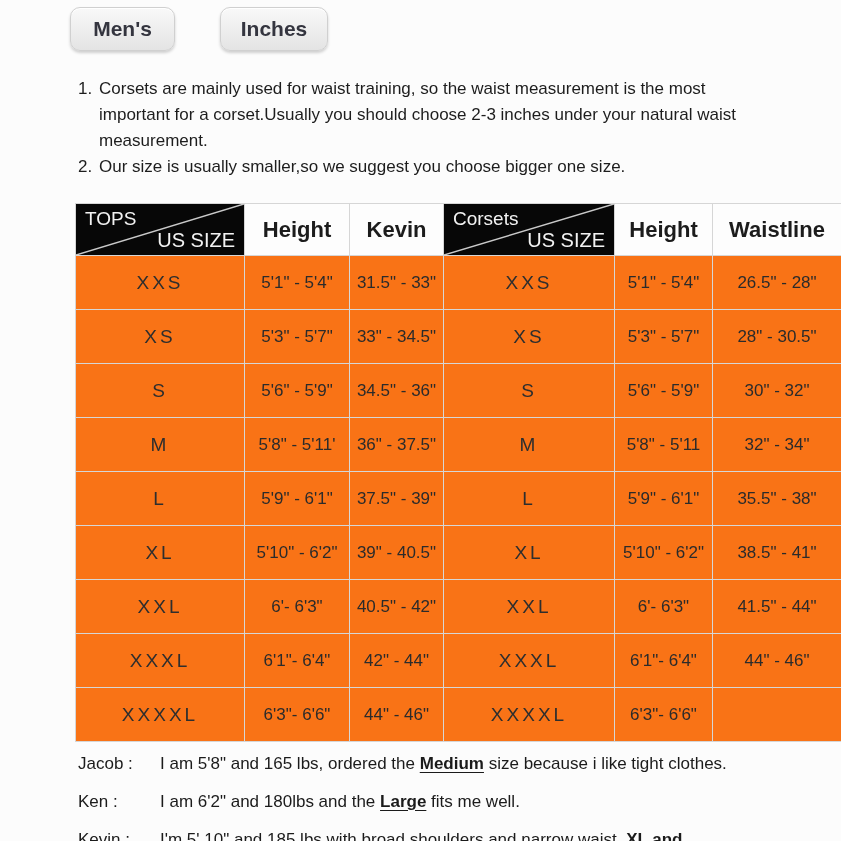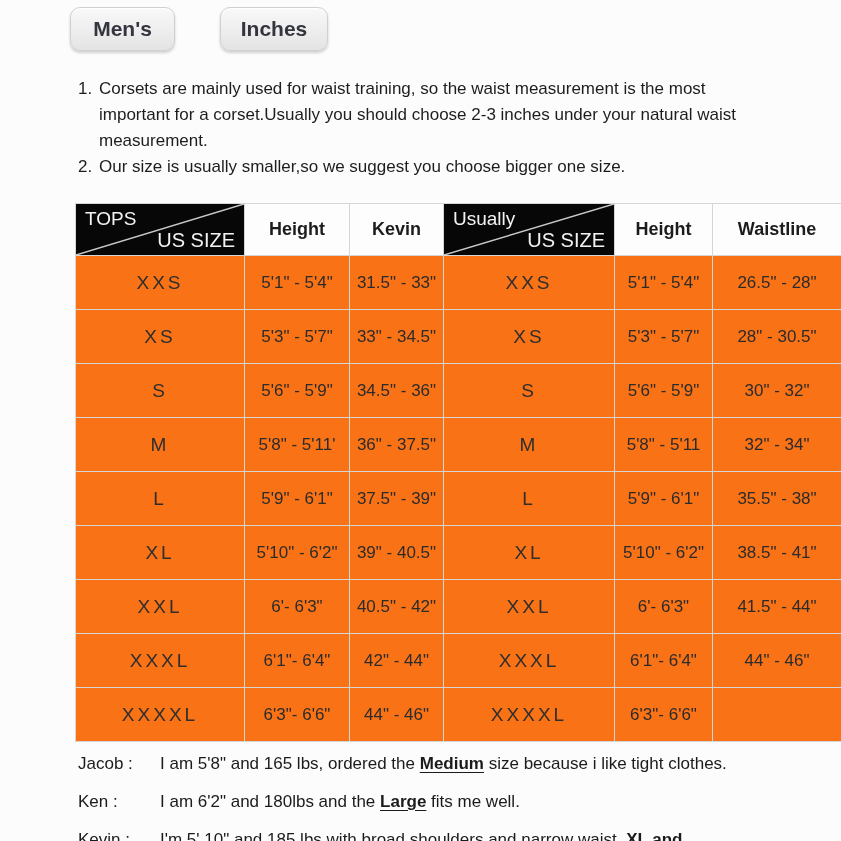--- a/index.html
+++ b/index.html
@@ -32,21 +32,21 @@
     border-top:1px solid #d6d6d6; border-left:1px solid #d6d6d6; }
   .tr { display:grid; grid-template-columns:169px 105px 94px 171px 98px 129px; }
   .tr.header-row { height:52px; }
   .tr.body-row { height:54px; }
   .td {
     box-sizing:border-box; background:#f97316;
     border-right:1px solid #d6d6d6; border-bottom:1px solid #d6d6d6;
     display:flex; align-items:center; justify-content:center;
     font-size:17px; color:#2b2b2b; white-space:nowrap;
   }
-  .th { font-weight:bold; font-size:18px; color:#1c1c1c; background:#fdfdfd; }
+  .th { font-weight:bold; font-size:22px; color:#1c1c1c; background:#fdfdfd; }
   .size-label { font-size:19px; letter-spacing:3px; color:#2e2e2e; }
   .diag {
     position:relative; background:#070707; color:#f2f2f2;
     border-right:1px solid #d6d6d6; border-bottom:1px solid #d6d6d6;
     box-sizing:border-box;
   }
   .diag svg { position:absolute; left:0; top:0; width:100%; height:100%; }
   .diag .tl { position:absolute; top:4px; left:9px;  font-size:19px; }
   .diag .br { position:absolute; bottom:3px; right:9px; font-size:20px; }
 
@@ -99,21 +99,21 @@
         </svg>
         <span class="tl">TOPS</span>
         <span class="br">US SIZE</span>
       </div>
       <div class="td th">Height</div>
       <div class="td th">Kevin</div>
       <div class="td diag">
         <svg viewBox="0 0 100 100" preserveAspectRatio="none">
           <line x1="0" y1="100" x2="100" y2="0" stroke="#c9c9c9" stroke-width="1.5" vector-effect="non-scaling-stroke"></line>
         </svg>
-        <span class="tl">Usually</span>
+        <span class="tl">Corsets</span>
         <span class="br">US SIZE</span>
       </div>
       <div class="td th">Height</div>
       <div class="td th">Waistline</div>
     </div>
 
     <div class="tr body-row">
       <div class="td size-label">XXS</div>
       <div class="td">5'1" - 5'4"</div>
       <div class="td">31.5" - 33"</div>

